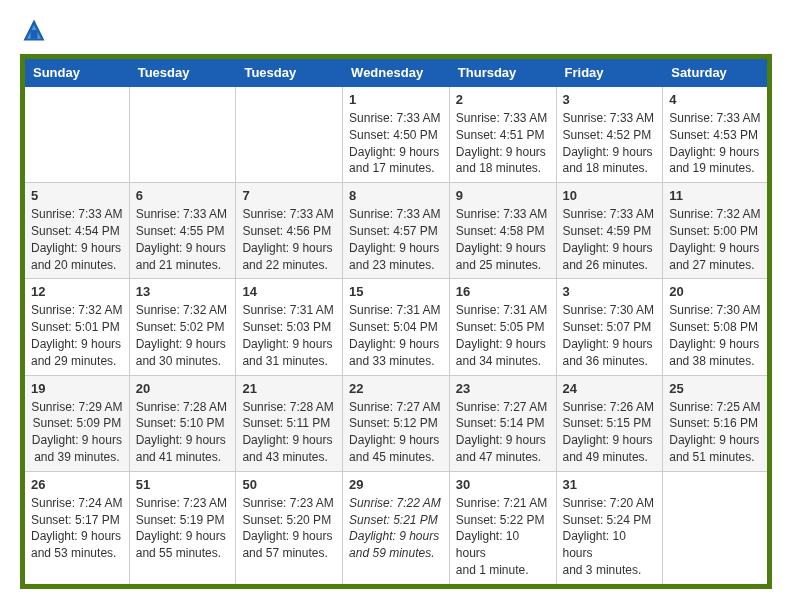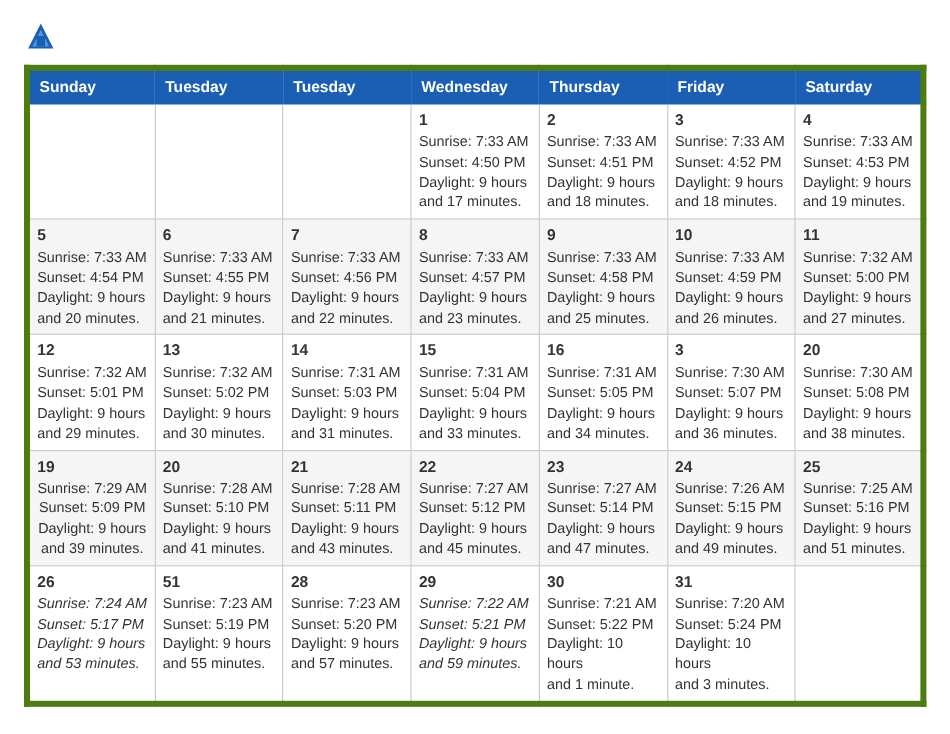--- a/index.html
+++ b/index.html
@@ -307,34 +307,34 @@
             <span class="day-number">25</span>
             <div class="day-info" style="white-space: pre-line;">Sunrise: 7:25 AM
 Sunset: 5:16 PM
 Daylight: 9 hours
 and 51 minutes.</div>
           </td>
         </tr>
         <tr>
           <td>
             <span class="day-number">26</span>
-            <div class="day-info" style="white-space: pre-line; font-style: italic;">Sunrise: 7:24 AM
+            <div class="day-info" style="white-space: pre-line;">Sunrise: 7:24 AM
 Sunset: 5:17 PM
 Daylight: 9 hours
 and 53 minutes.</div>
           </td>
           <td>
             <span class="day-number">51</span>
             <div class="day-info" style="white-space: pre-line;">Sunrise: 7:23 AM
 Sunset: 5:19 PM
 Daylight: 9 hours
 and 55 minutes.</div>
           </td>
           <td>
-            <span class="day-number">28</span>
+            <span class="day-number">50</span>
             <div class="day-info" style="white-space: pre-line;">Sunrise: 7:23 AM
 Sunset: 5:20 PM
 Daylight: 9 hours
 and 57 minutes.</div>
           </td>
           <td>
             <span class="day-number">29</span>
             <div class="day-info" style="white-space: pre-line; font-style: italic;">Sunrise: 7:22 AM
 Sunset: 5:21 PM
 Daylight: 9 hours

